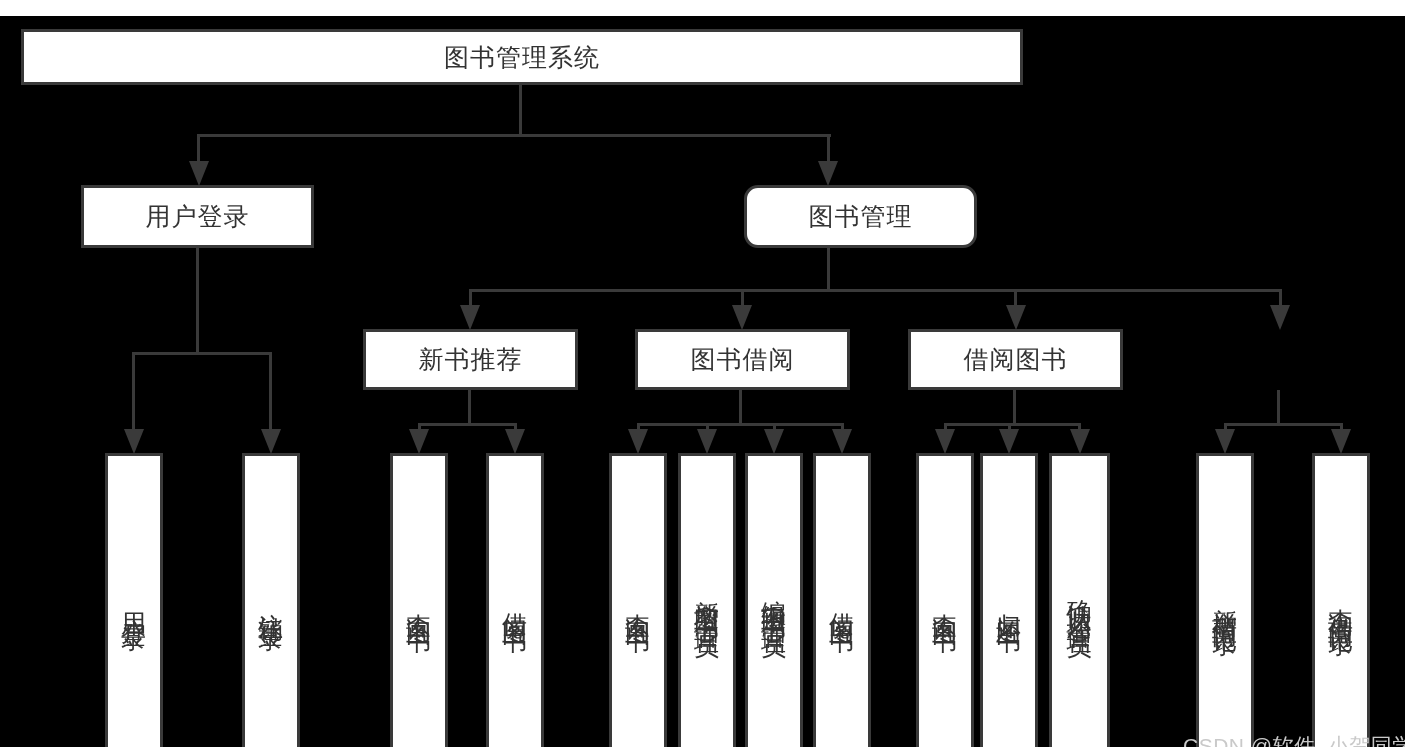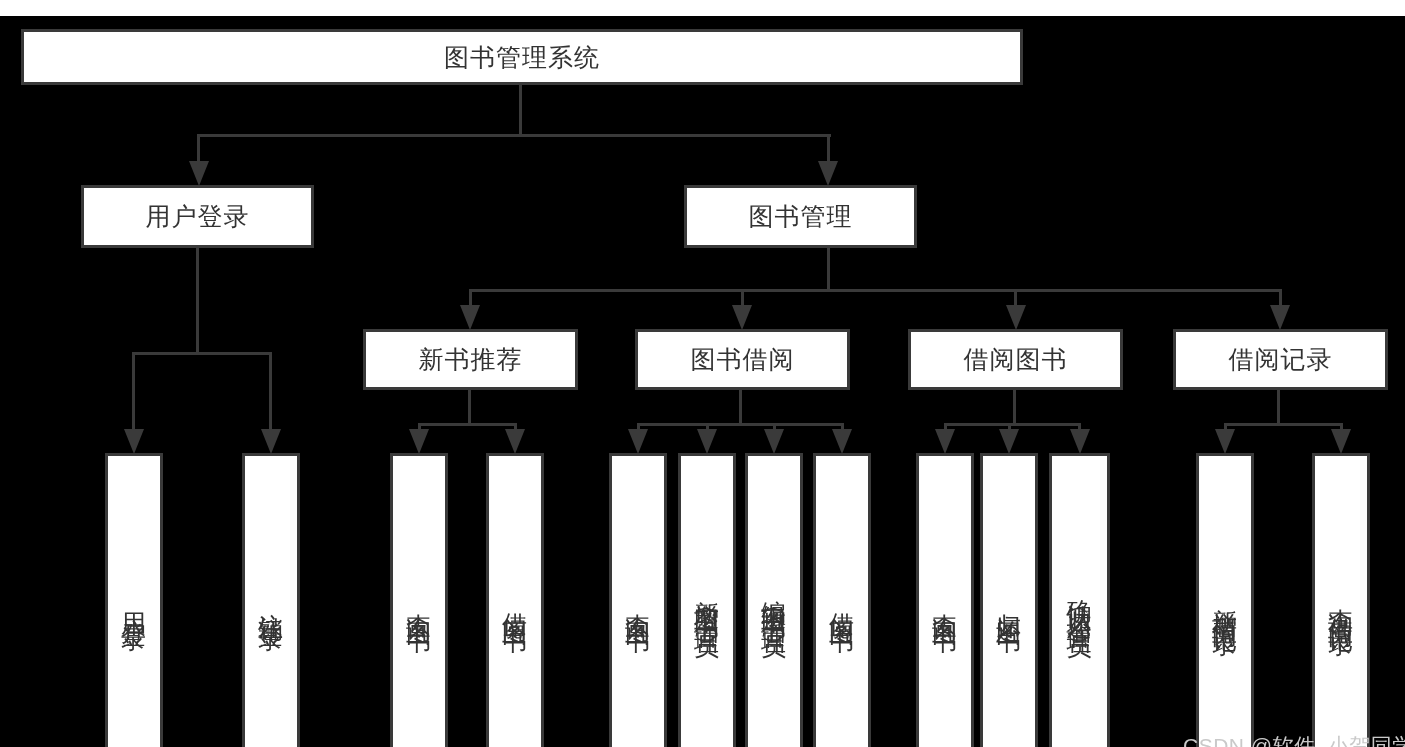--- a/index.html
+++ b/index.html
@@ -62,21 +62,21 @@
   <div class="box h" style="left:21px;top:13px;width:996px;height:50px;">图书管理系统</div>
 
   <div class="line" style="left:519px;top:67px;width:3px;height:54px;"></div>
   <div class="line" style="left:197px;top:118px;width:634px;height:3px;"></div>
   <div class="line" style="left:197px;top:118px;width:3px;height:29px;"></div>
   <div class="arrow" style="left:189px;top:145px;"></div>
   <div class="line" style="left:827px;top:118px;width:3px;height:29px;"></div>
   <div class="arrow" style="left:818px;top:145px;"></div>
 
   <div class="box h" style="left:81px;top:169px;width:227px;height:57px;">用户登录</div>
-  <div class="box h" style="left:684px;top:169px;width:227px;height:57px;">图书管理</div>
+  <div class="box h" style="left:744px;top:169px;width:227px;height:57px;border-radius:14px;">图书管理</div>
 
   <div class="line" style="left:196px;top:232px;width:3px;height:107px;"></div>
   <div class="line" style="left:133px;top:336px;width:139px;height:3px;"></div>
   <div class="line" style="left:132px;top:336px;width:3px;height:79px;"></div>
   <div class="arrow" style="left:124px;top:413px;"></div>
   <div class="line" style="left:269px;top:336px;width:3px;height:79px;"></div>
   <div class="arrow" style="left:261px;top:413px;"></div>
 
   <div class="line" style="left:827px;top:232px;width:3px;height:44px;"></div>
   <div class="line" style="left:469px;top:273px;width:811px;height:3px;"></div>
@@ -85,21 +85,20 @@
   <div class="line" style="left:741px;top:273px;width:3px;height:18px;"></div>
   <div class="arrow" style="left:732px;top:289px;"></div>
   <div class="line" style="left:1014px;top:273px;width:3px;height:18px;"></div>
   <div class="arrow" style="left:1006px;top:289px;"></div>
   <div class="line" style="left:1279px;top:273px;width:3px;height:18px;"></div>
   <div class="arrow" style="left:1270px;top:289px;"></div>
 
   <div class="box h" style="left:363px;top:313px;width:209px;height:55px;">新书推荐</div>
   <div class="box h" style="left:635px;top:313px;width:209px;height:55px;">图书借阅</div>
   <div class="box h" style="left:908px;top:313px;width:209px;height:55px;">借阅图书</div>
-  <div class="box h" style="left:1173px;top:313px;width:209px;height:55px;">借阅记录</div>
 
   <div class="line" style="left:468px;top:374px;width:3px;height:36px;"></div>
   <div class="line" style="left:418px;top:407px;width:99px;height:3px;"></div>
   <div class="line" style="left:418px;top:407px;width:3px;height:10px;"></div>
   <div class="arrow" style="left:409px;top:413px;"></div>
   <div class="line" style="left:514px;top:407px;width:3px;height:10px;"></div>
   <div class="arrow" style="left:505px;top:413px;"></div>
 
   <div class="line" style="left:739px;top:374px;width:3px;height:36px;"></div>
   <div class="line" style="left:637px;top:407px;width:206px;height:3px;"></div>

